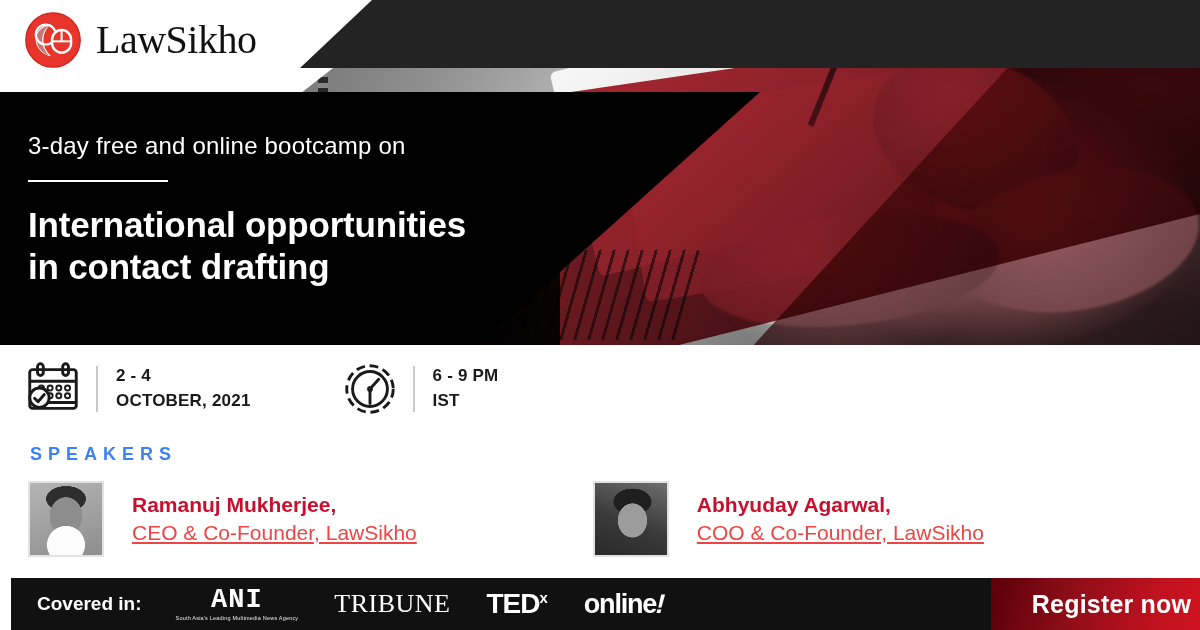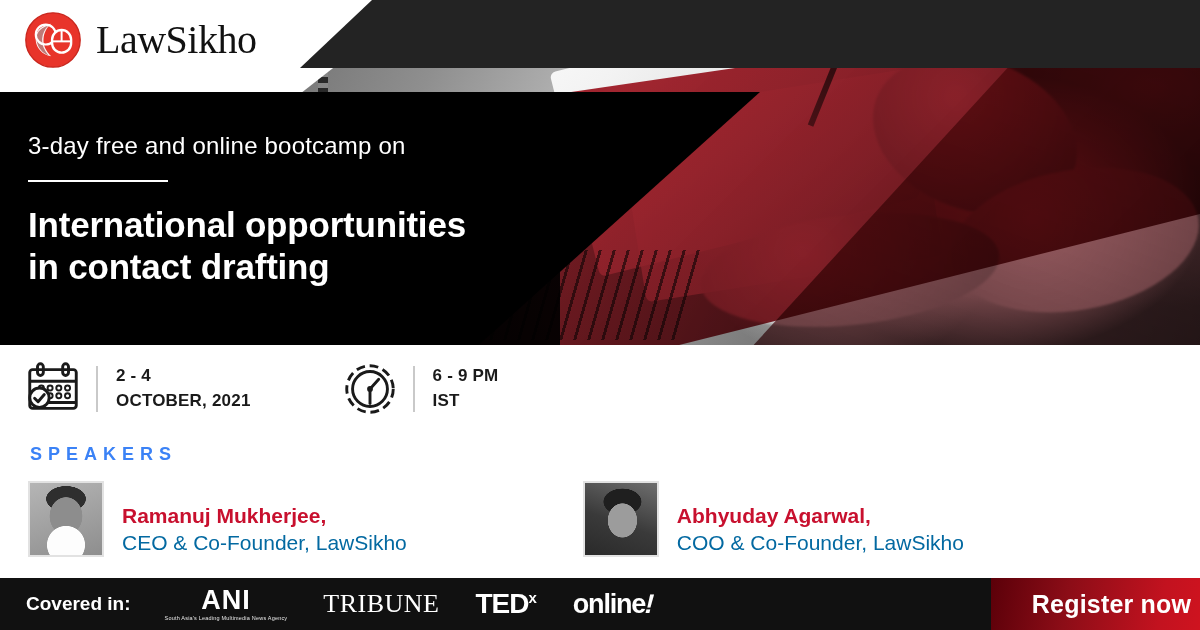--- a/index.html
+++ b/index.html
@@ -228,22 +228,22 @@
   }
   .speakers-row {
     position: absolute;
     left: 28px; top: 481px;
     width: 1150px;
     display: flex;
     z-index: 15;
   }
   .speaker {
     display: flex;
-    align-items: flex-end;
-    gap: 18px;
+    align-items: center;
+    gap: 28px;
   }
   .speaker-2 { margin-left: 176px; }
   .speaker-photo {
     width: 72px; height: 72px;
     border: 2px solid #e2e2e2;
     flex: none;
     overflow: hidden;
     background: #cfcfcf;
     position: relative;
   }
@@ -263,29 +263,30 @@
   .speaker-name {
     font-size: 21px;
     font-weight: bold;
     color: #c8102e;
     line-height: 1.32;
     white-space: nowrap;
   }
   .speaker-title {
     font-size: 21px;
     font-weight: 400;
-    color: #0369a1;
+    color: #ef4444;
     line-height: 1.32;
     white-space: nowrap;
+    text-decoration: underline;
   }
 
   
   .footer {
     position: absolute;
-    left: 0; bottom: 0;
+    left: 11px; bottom: 0;
     width: 1108px; height: 52px;
     background: #111111;
     display: flex;
     align-items: center;
     z-index: 18;
   }
   .covered-label {
     color: #ffffff;
     font-size: 19px;
     font-weight: bold;
@@ -297,21 +298,21 @@
     align-items: center;
     gap: 36px;
     margin-left: 34px;
   }
   .press-ani { text-align: center; line-height: 1; }
   .press-ani .ani-main {
     color: #ffffff;
     font-size: 27px;
     font-weight: bold;
     letter-spacing: 1px;
-    font-family: Liberation Sans, sans-serif;
+    font-family: Liberation Mono, monospace;
   }
   .press-ani .ani-sub {
     color: #e8e8e8;
     font-size: 5.5px;
     letter-spacing: .2px;
     margin-top: 2px;
     white-space: nowrap;
   }
   .press-tribune {
     color: #ffffff;

